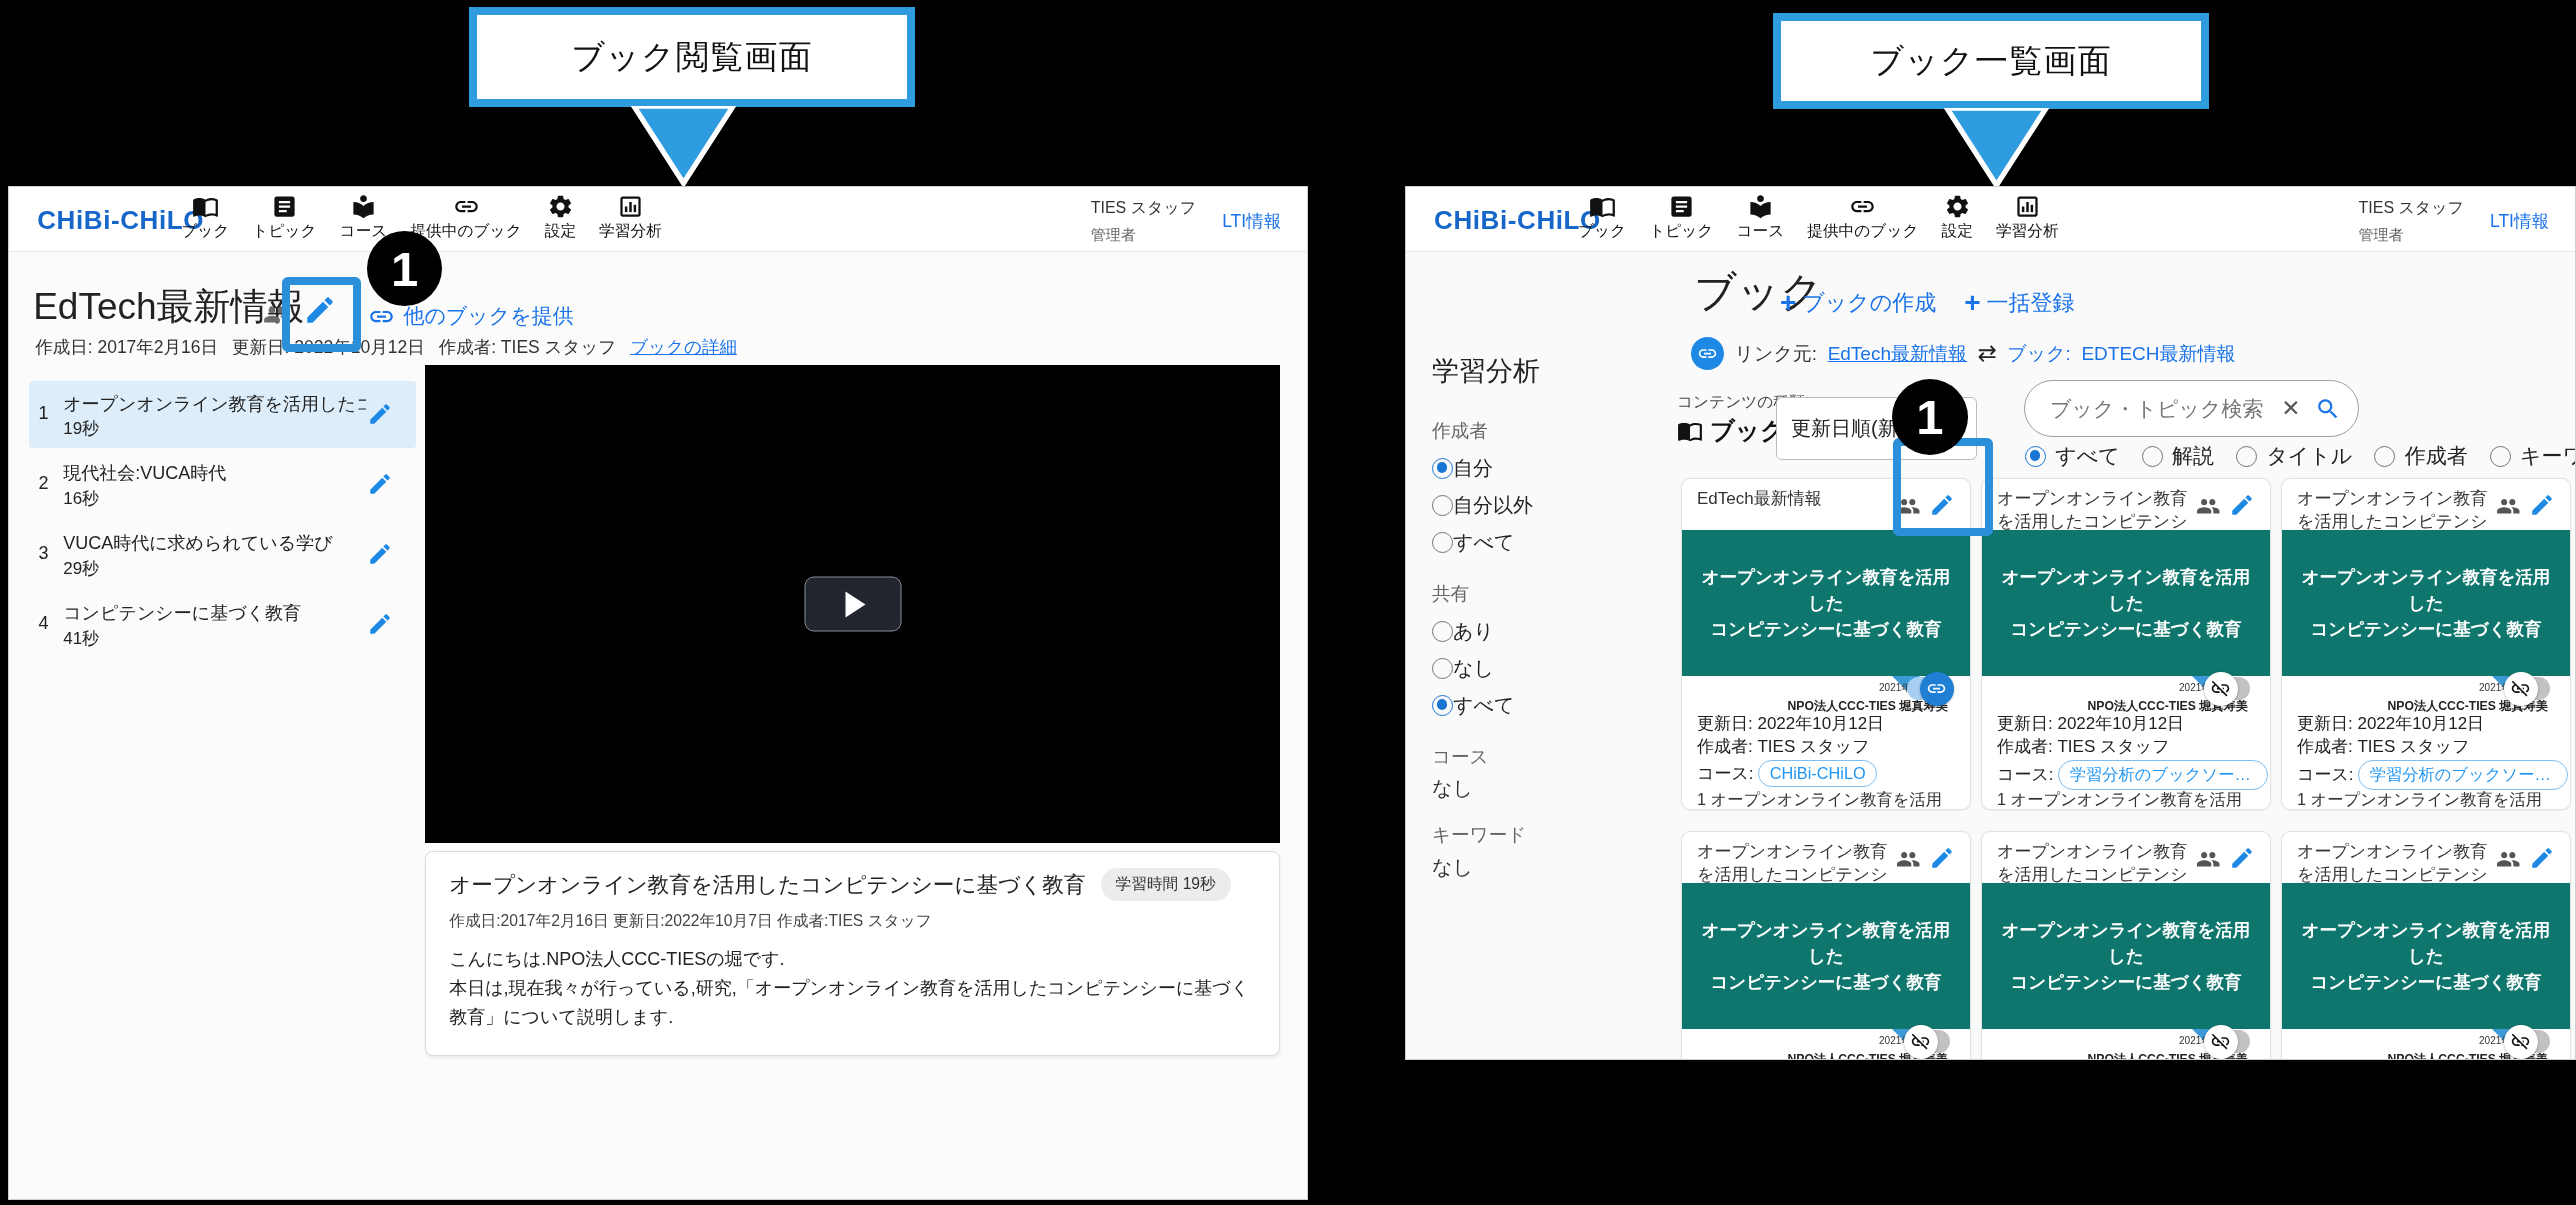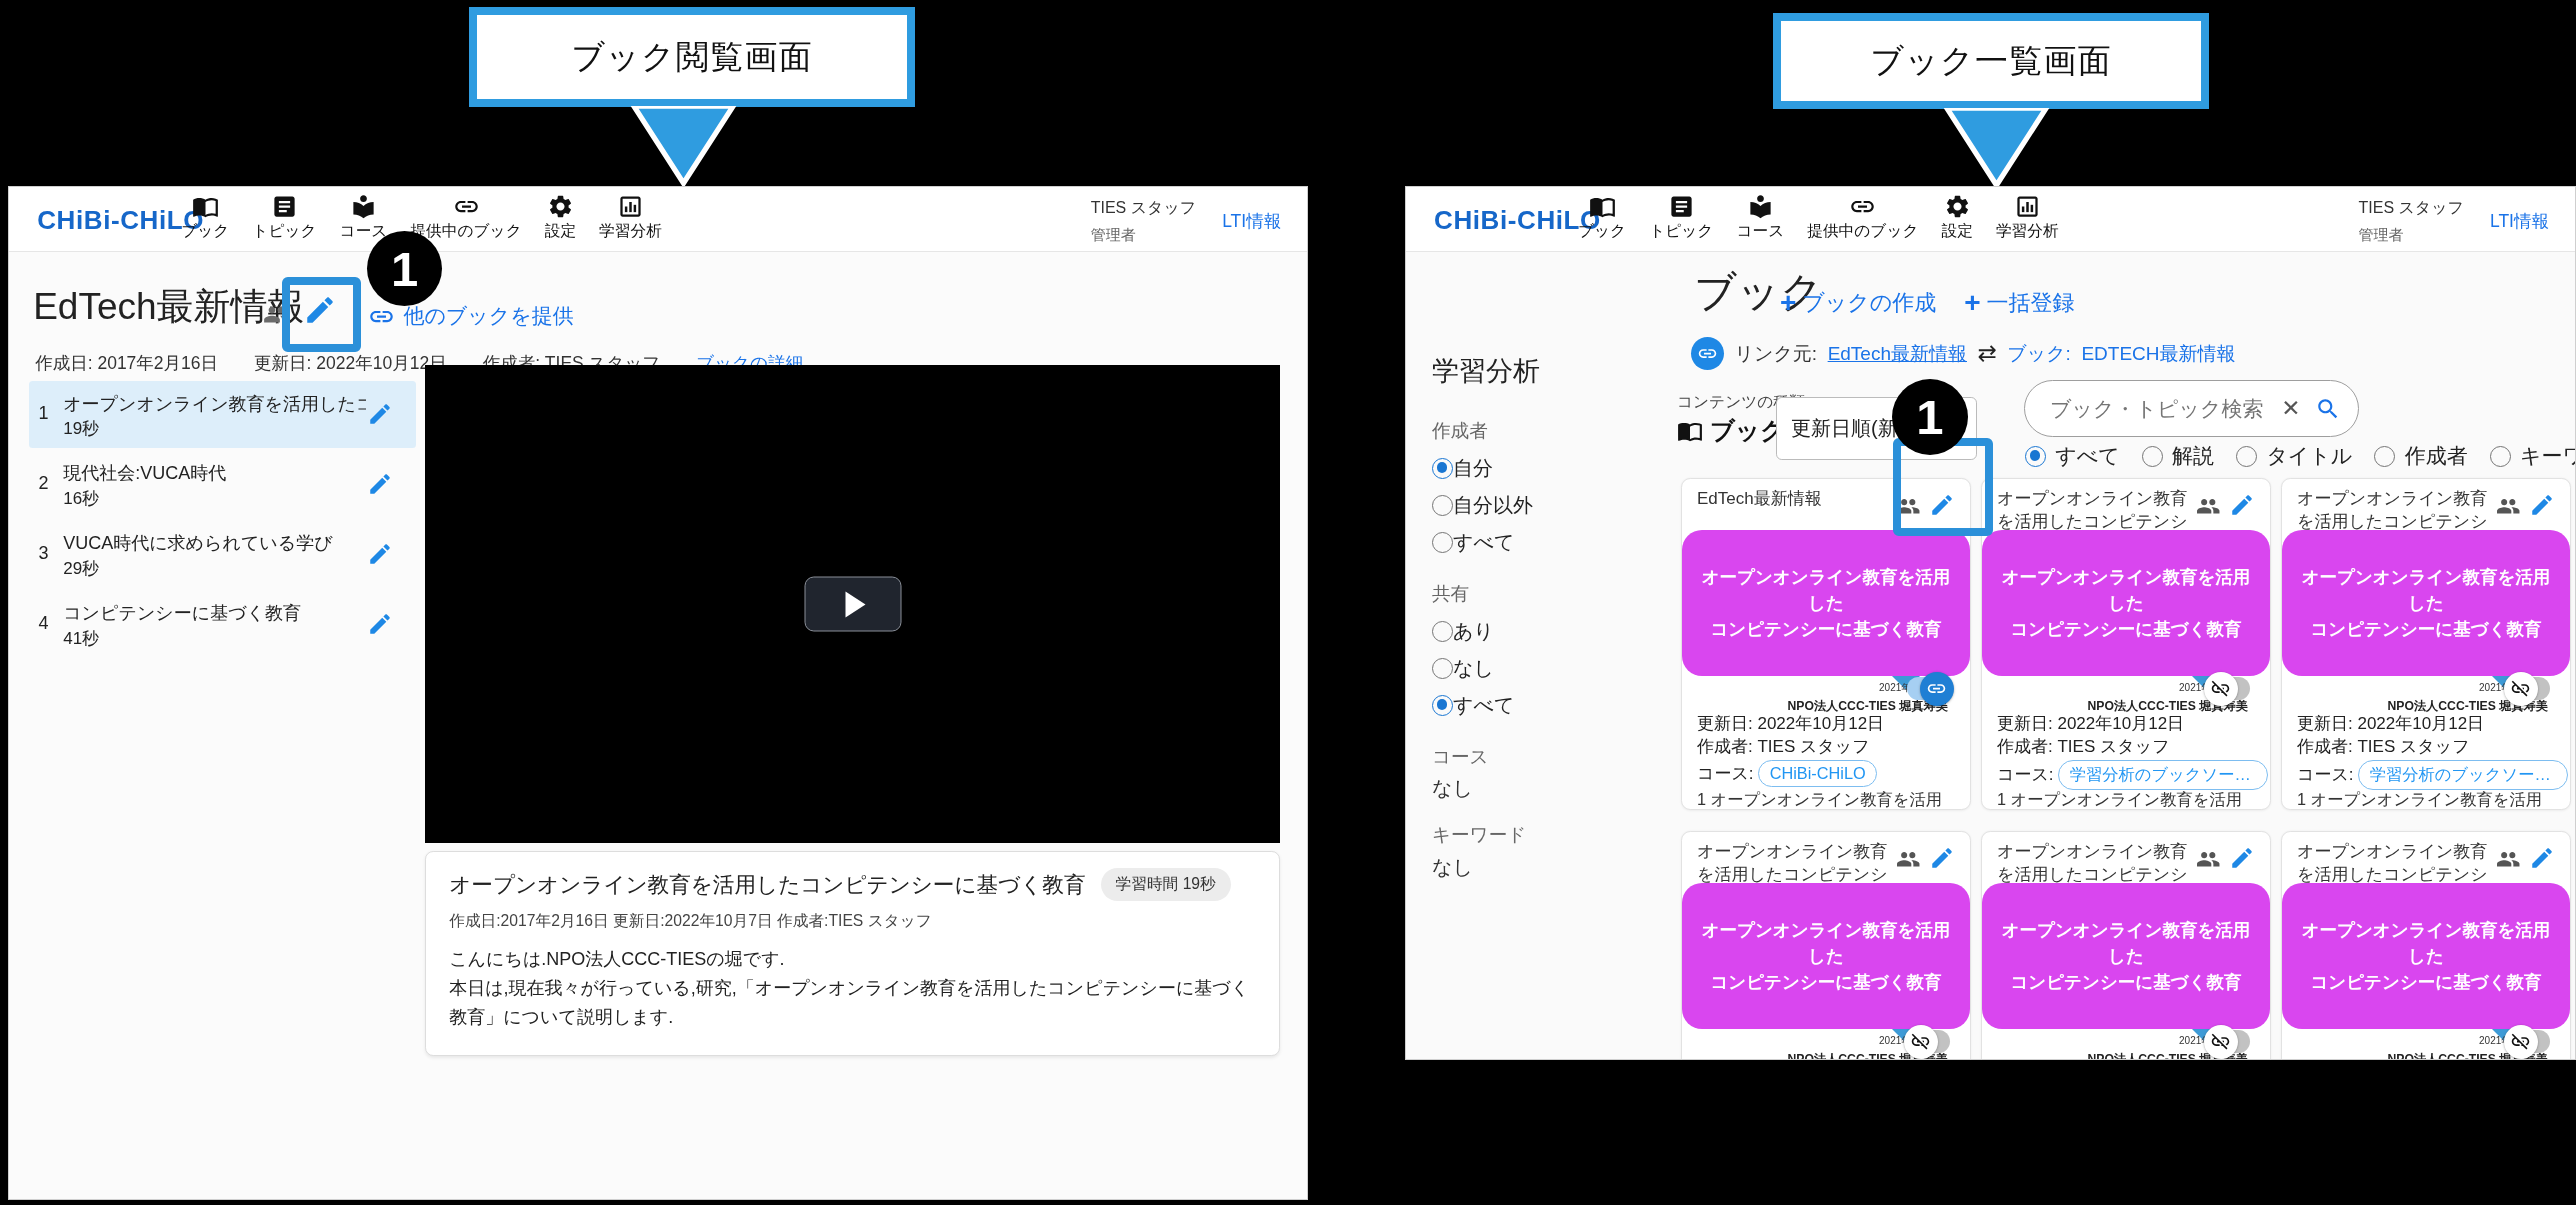--- a/index.html
+++ b/index.html
@@ -26,21 +26,21 @@
   
   .num-badge{position:absolute;background:#000;border-radius:50%;color:#fff;display:flex;align-items:center;justify-content:center;font-size:49px;font-weight:bold;z-index:30;}
   .hl-box{position:absolute;border:8.2px solid #2b90d9;border-radius:5.8px;z-index:20;background:transparent;}
 
   
   .book-title{position:absolute;left:24px;top:95px;font-size:37px;color:#222;}
   .people-ic{position:absolute;fill:#6b6b6b;}
   .edit-ic{fill:#1e88e5;}
   .provide{position:absolute;display:flex;align-items:center;gap:8.2px;color:#1a73e8;font-size:21px;}
   .provide svg{width:27px;height:27px;fill:#1a73e8;}
-  .meta-row{position:absolute;left:26px;top:164px;display:flex;gap:36px;font-size:17.5px;color:#333;white-space:nowrap;text-align:center;}
+  .meta-row{position:absolute;left:26px;top:148px;display:flex;gap:14px;font-size:17.5px;color:#333;white-space:nowrap;text-align:center;}
   .meta-link{color:#1a73e8;text-decoration:underline;cursor:pointer;}
   .topics{position:absolute;left:20px;top:194px;width:387px;}
   .topic{position:relative;height:67px;margin-bottom:2.9px;border-radius:3.5px;}
   .topic.sel{background:#ddeefa;}
   .topic-no{position:absolute;left:9.3px;top:22px;font-size:18px;color:#222;}
   .topic-title{position:absolute;left:34px;top:10.5px;font-size:18px;color:#222;white-space:nowrap;overflow:hidden;max-width:303px;}
   .topic-dur{position:absolute;left:34px;top:36px;font-size:17px;color:#222;}
   .topic-edit{position:absolute;right:23px;top:20px;width:26px;height:26px;}
   .video{position:absolute;left:416px;top:178px;width:855px;height:478px;background:#000;}
   .play-btn{position:absolute;left:50%;top:50%;transform:translate(-50%,-50%);width:97px;height:55px;background:#20252e;border:1.7px solid #8a8f98;border-radius:9.3px;display:flex;align-items:center;justify-content:center;cursor:pointer;}
@@ -83,21 +83,21 @@
   .searchpill svg{width:26px;height:26px;fill:#1a73e8;cursor:pointer;}
   .scopes{position:absolute;left:619px;top:255px;display:flex;gap:22px;align-items:center;}
   .scope{display:flex;align-items:center;gap:9.3px;cursor:pointer;}
   .scope span{font-size:21px;color:#222;white-space:nowrap;}
 
   
   .card{position:absolute;width:290px;height:332px;background:#fff;border:1.2px solid #e2e2e2;border-radius:9.3px;overflow:hidden;box-shadow:0 0.6px 2.3px rgba(0,0,0,.06);}
   .card-title{position:absolute;left:15px;top:9.3px;width:198px;font-size:17px;line-height:1.32;color:#333;max-height:47px;overflow:hidden;}
   .card-people{position:absolute;top:15px;right:50px;width:24.5px;height:24.5px;fill:#555;}
   .card-edit{position:absolute;top:13px;right:15px;width:26px;height:26px;cursor:pointer;}
-  .thumb{position:absolute;left:0;top:51px;right:0;height:146px;background:#d946ef;color:#fff;display:flex;flex-direction:column;align-items:center;justify-content:center;font-weight:bold;font-size:17.5px;line-height:1.5;text-align:center;padding:0 14px;border-radius:20px;}
+  .thumb{position:absolute;left:0;top:51px;right:0;height:146px;background:#0f766e;color:#fff;display:flex;flex-direction:column;align-items:center;justify-content:center;font-weight:bold;font-size:17.5px;line-height:1.5;text-align:center;padding:0 14px;}
   .tail{position:absolute;top:197px;right:50px;width:0;height:0;border-left:14px solid transparent;border-right:14px solid transparent;border-top:14px solid #3d9ad6;}
   .thumb-date{position:absolute;top:202px;right:22px;font-size:10px;color:#333;}
   .thumb-credit{position:absolute;top:219px;right:22px;font-size:12.2px;font-weight:bold;color:#222;}
   .toggle{position:absolute;top:198px;right:20px;width:43px;height:23px;border-radius:582px;cursor:pointer;}
   .toggle.on{background:#a6cff2;}
   .toggle.off{background:#c2c2c2;}
   .knob{position:absolute;top:-5.2px;width:34px;height:34px;border-radius:50%;display:flex;align-items:center;justify-content:center;box-shadow:0 0.6px 2.3px rgba(0,0,0,.35);}
   .toggle.on .knob{right:-3.5px;background:#1f7fd4;}
   .toggle.off .knob{left:-3.5px;background:#fff;}
   .toggle.on .knob svg{width:21px;height:21px;fill:#fff;}

